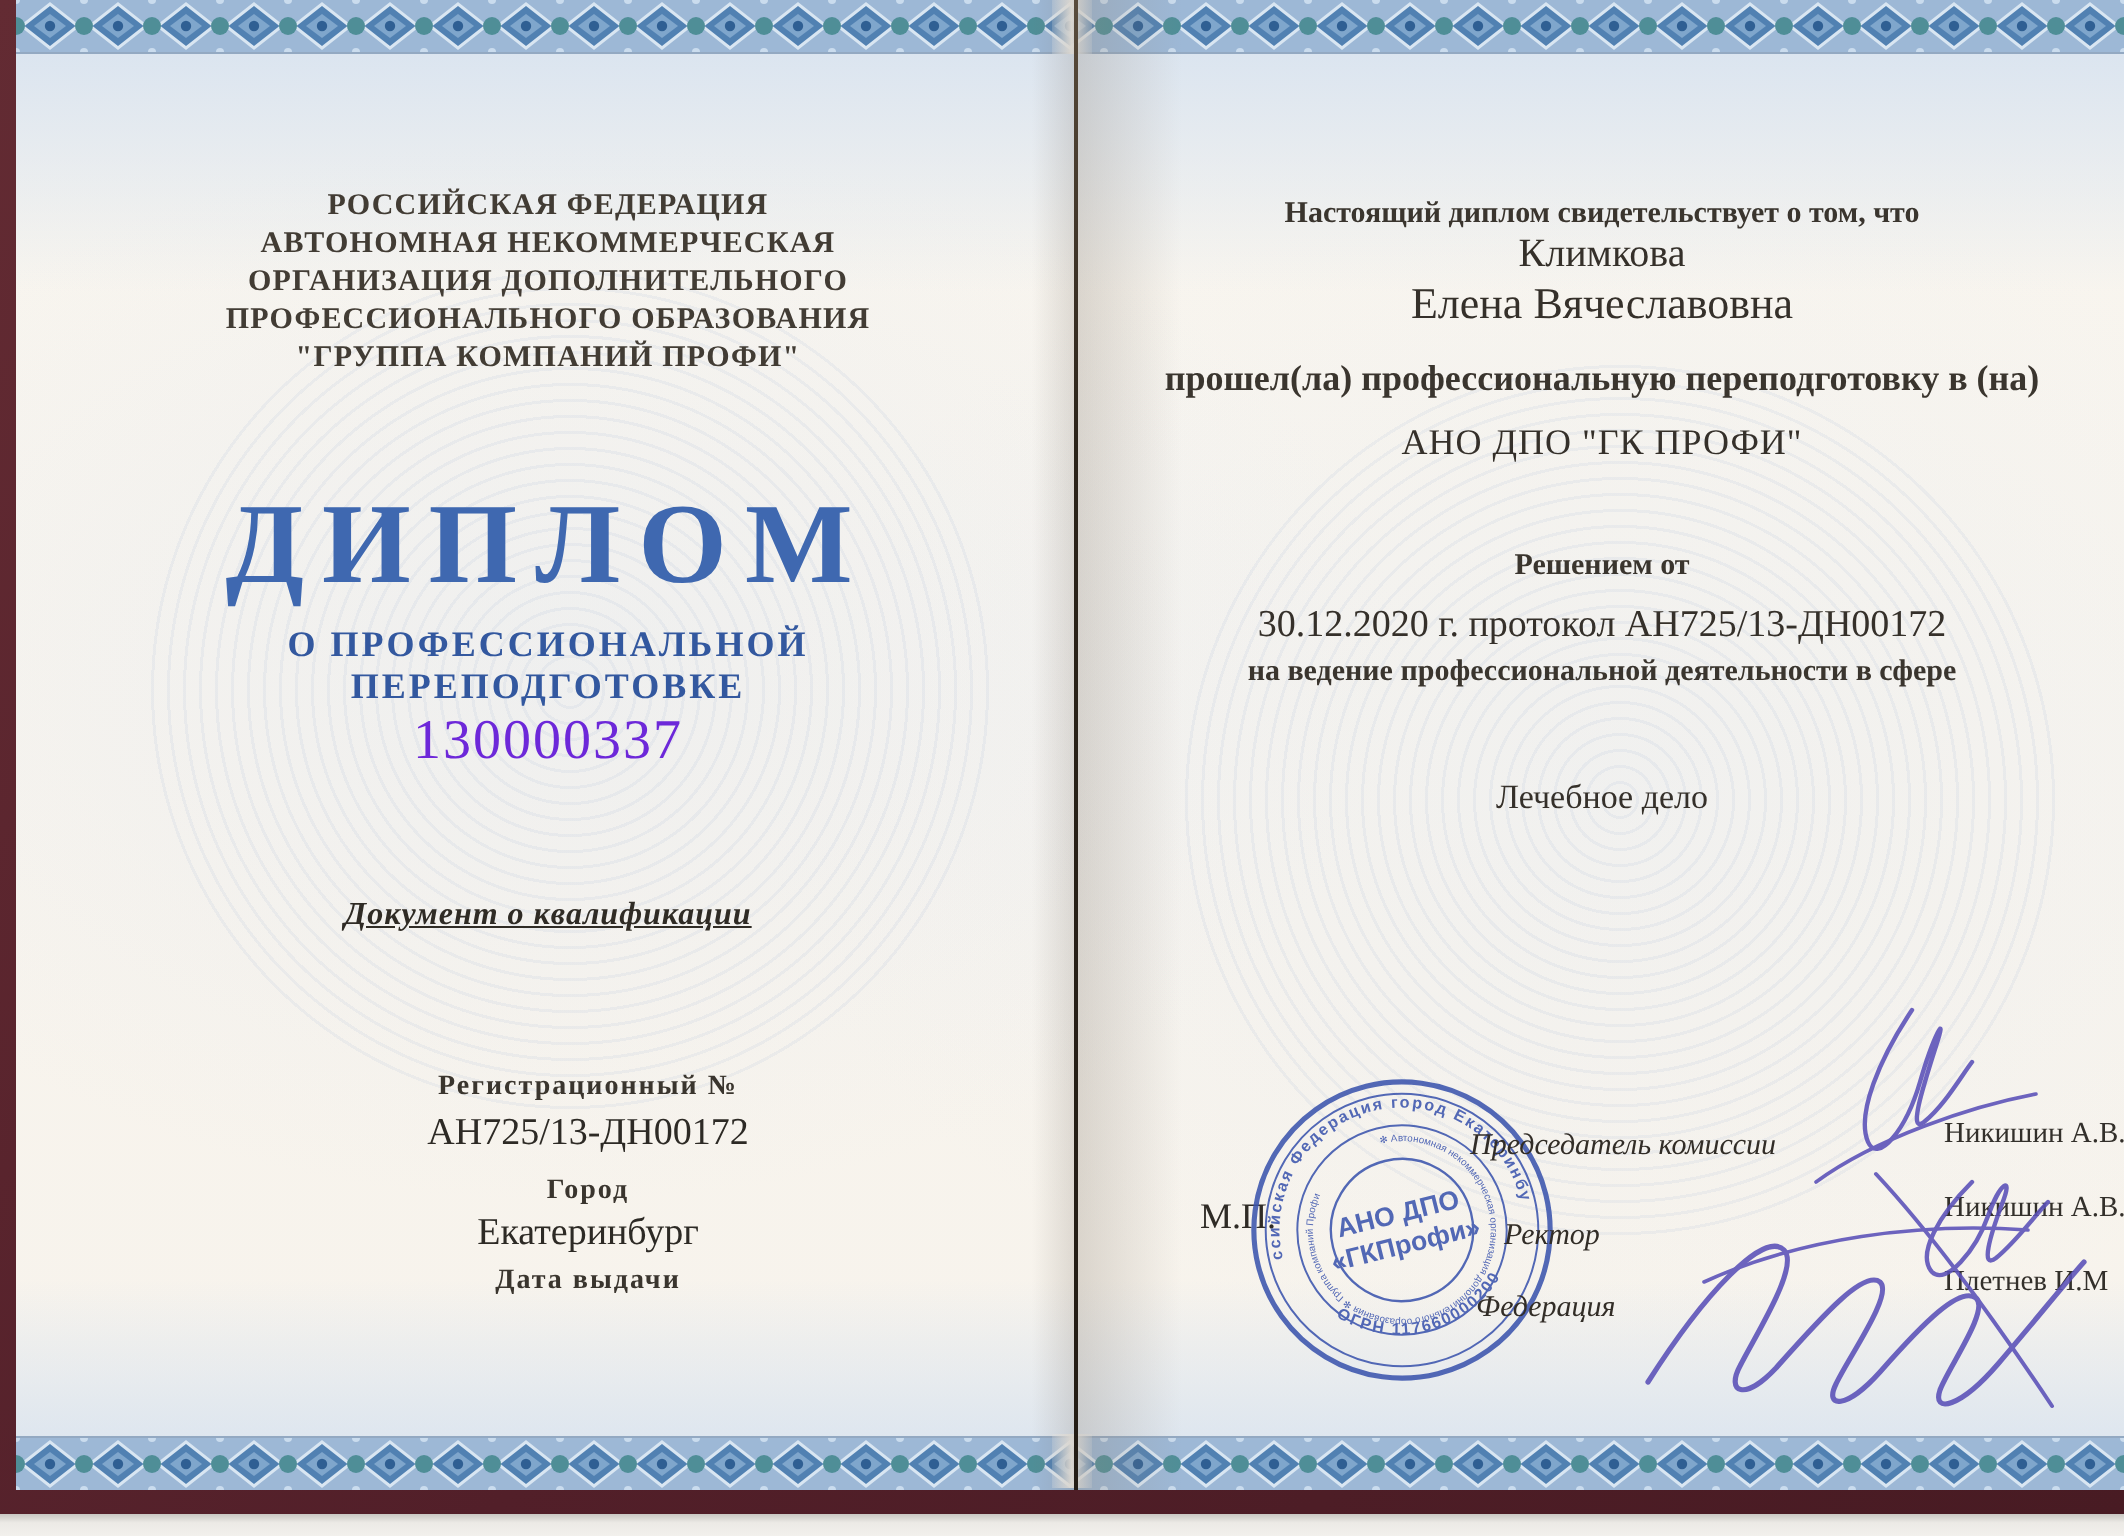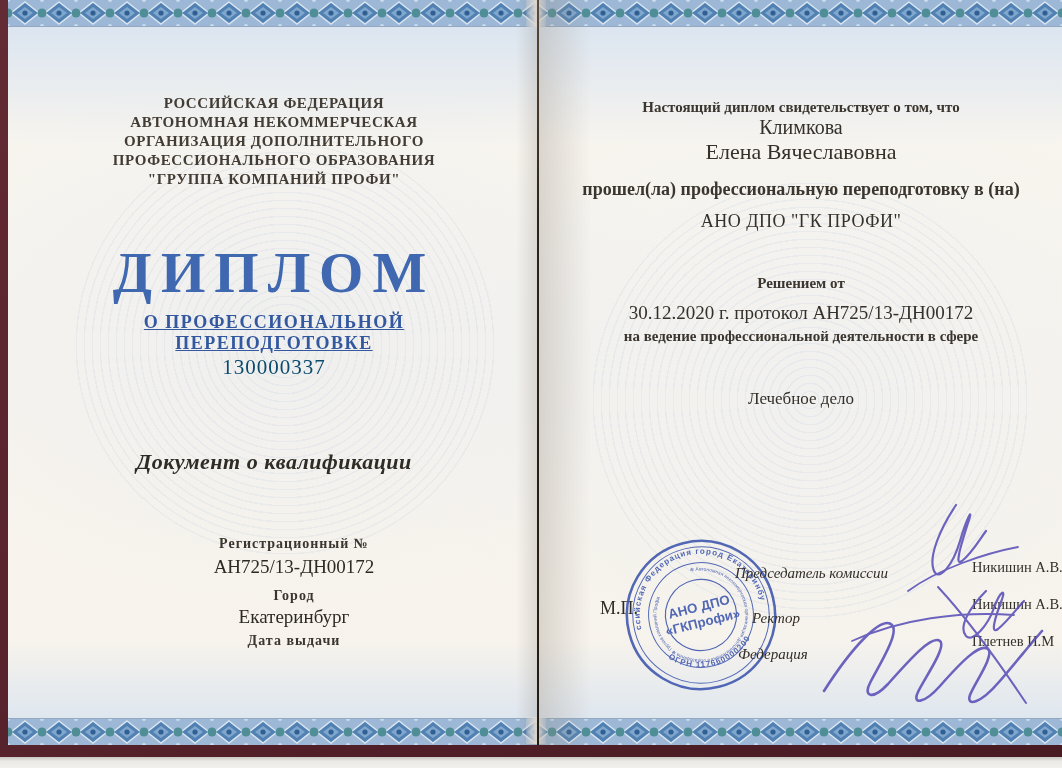--- a/index.html
+++ b/index.html
@@ -46,23 +46,23 @@
   
   .t{position:absolute;text-align:center;}
   .lp{left:24px;width:500px;text-align:center;}          
   .rp{left:555px;width:492px;}
   .small-label{font-size:14px;font-weight:bold;letter-spacing:1px;color:#3a352e;}
   .value{font-size:19px;color:#2d2a25;}
 
   .org-header{top:94px;font-size:15px;font-weight:bold;line-height:19px;letter-spacing:.6px;color:#423c34;}
   .diploma-title{top:240px;font-size:57px;font-weight:bold;letter-spacing:9px;color:#3f68b0;
                  font-family:"Liberation Serif",serif;}
-  .diploma-sub{font-size:18px;font-weight:bold;letter-spacing:1.5px;color:#33589f;text-decoration:underline;}
-  .serial{top:355px;font-size:21px;letter-spacing:1px;color:#0c4a6e;}
-  .qual-note{top:449px;font-size:22px;font-weight:bold;font-style:italic;letter-spacing:.5px;color:#2f2b25;}
+  .diploma-sub{font-size:18px;font-weight:bold;letter-spacing:1.5px;color:#33589f;}
+  .serial{top:355px;font-size:28px;letter-spacing:1px;color:#6d28d9;}
+  .qual-note{top:449px;font-size:16px;font-weight:bold;font-style:italic;letter-spacing:.5px;color:#2f2b25;text-decoration:underline;}
 
   .statement{top:99px;font-size:15px;font-weight:bold;color:#3a352e;}
   .surname{top:116px;font-size:20px;}
   .fullname{top:139px;font-size:22px;}
   .completed{top:179px;font-size:18px;font-weight:bold;color:#3a352e;}
   .orgname{top:211px;font-size:18px;letter-spacing:.5px;}
   .decision{top:275px;font-size:15px;font-weight:bold;color:#3a352e;}
   .protocol{top:302px;font-size:19px;}
   .grants{top:327px;font-size:15px;font-weight:bold;line-height:18px;color:#3a352e;}
   .field{top:389px;font-size:17px;}

